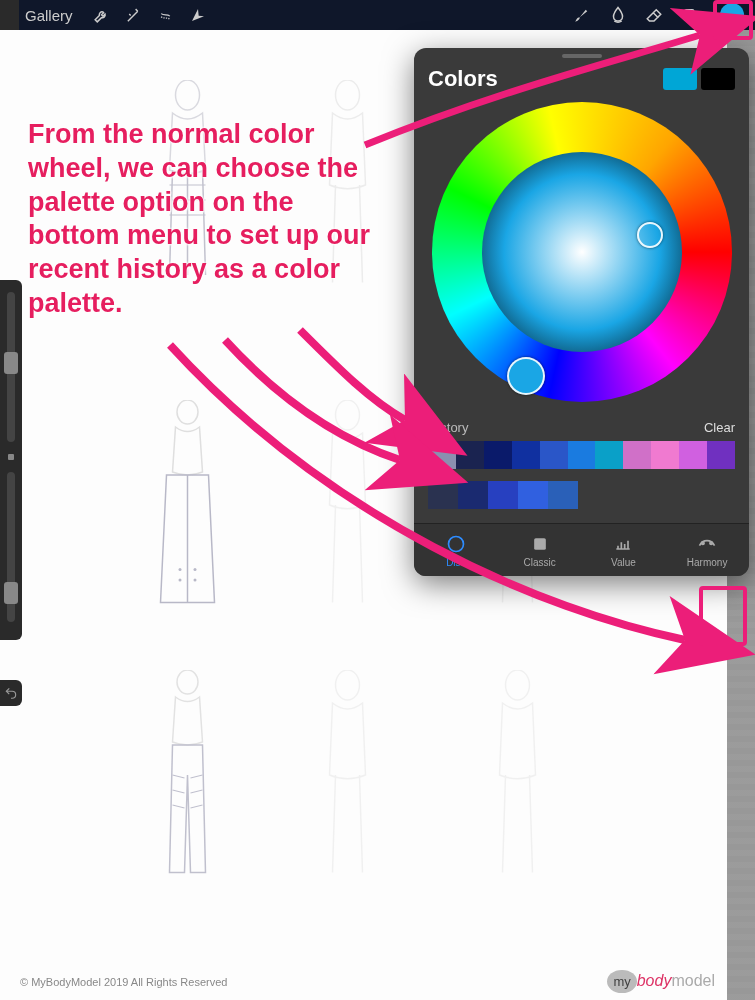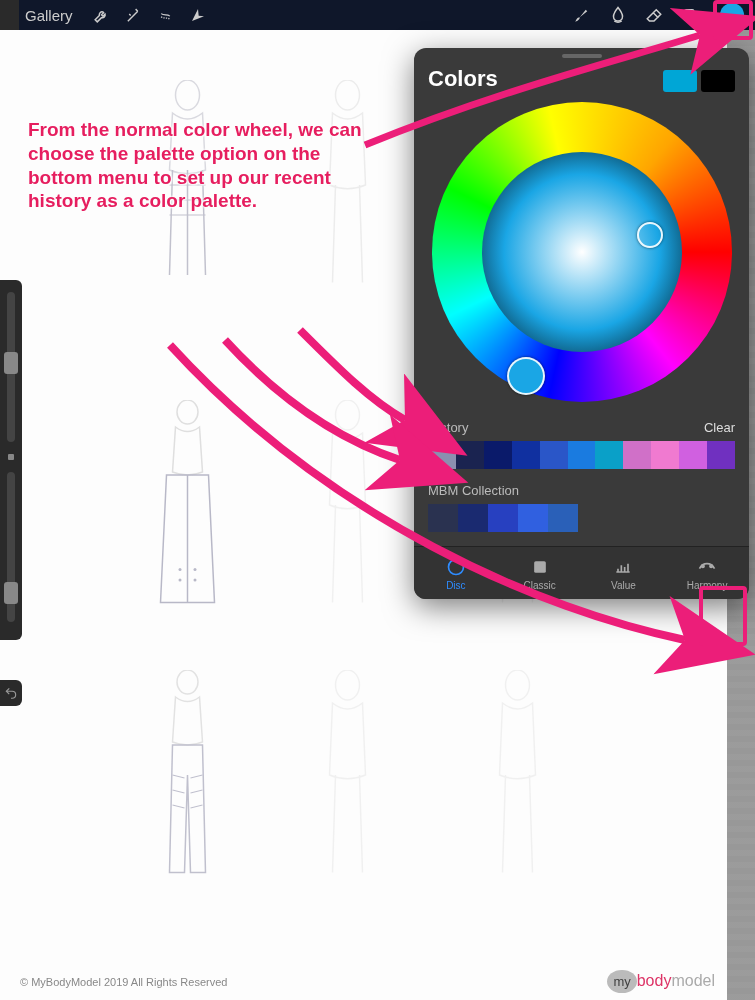--- a/index.html
+++ b/index.html
@@ -74,21 +74,21 @@
     font-size: 11px;
     color:#888;
   }
   .footer-logo {
     position:absolute;
     right: 40px; bottom: 10px;
     font-size: 16px;
     color:#aaa;
   }
   .footer-logo .my { background:#bbb; color:#404040; border-radius:50%; padding:4px 6px; font-size:13px;}
-  .footer-logo .body { color:#d36; }
+  .footer-logo .body { color:#d36;font-style:italic; }
 
   
   .side-sliders {
     position:absolute;
     left:0; top: 280px;
     width: 22px;
     background:#2a2a2a;
     border-radius: 0 6px 6px 0;
   }
   .slider-track {
@@ -116,21 +116,21 @@
     border-radius: 12px;
     box-shadow: 0 8px 30px rgba(0,0,0,0.5);
     color:#eee;
     overflow:hidden;
     z-index: 20;
   }
   .popover .grabber {
     width:40px; height:4px; background:#666; border-radius:2px; margin:6px auto 0;
   }
   .popover-header {
-    display:flex; align-items:flex-end;
+    display:flex; align-items:center;
     padding: 8px 14px 10px 14px;
   }
   .popover-header .title { font-size:22px; font-weight:600; color:#fff;}
   .popover-header .swatches { display:flex; gap:4px; margin-left:auto;}
   .sw { width:34px; height:22px; border-radius:3px; }
 
   .wheel-wrap {
     width: 300px; height: 300px; margin: 0 auto 10px;
     position:relative;
   }
@@ -189,21 +189,21 @@
     box-sizing:border-box;
     z-index:40;
     pointer-events:none;
   }
 
   
   .annotation {
     position:absolute;
     left: 28px; top: 118px;
     width: 360px;
-    font-size: 19px;
+    font-size: 27px;
     font-weight: 700;
     line-height: 1.25;
     color: #e61e5f;
     text-shadow: 0 0 3px #fff, 0 0 3px #fff, 1px 1px 2px #fff;
     z-index:30;
   }
 
   
   svg.arrows {
     position:absolute; inset:0;
@@ -387,21 +387,20 @@
       <div class="c" style="background: rgb(16, 48, 160);"></div>
       <div class="c" style="background: rgb(42, 86, 200);"></div>
       <div class="c" style="background: rgb(26, 123, 224);"></div>
       <div class="c" style="background: rgb(10, 160, 200);"></div>
       <div class="c" style="background: rgb(208, 112, 200);"></div>
       <div class="c" style="background: rgb(240, 122, 208);"></div>
       <div class="c" style="background: rgb(208, 96, 224);"></div>
       <div class="c" style="background: rgb(112, 48, 192);"></div>
     </div>
 
-  <div class="section-label">MBM Collection</div>
   <div class="mbm-strip" id="mbm-strip">
       <div class="c" style="background: rgb(42, 50, 80);"></div>
       <div class="c" style="background: rgb(26, 42, 112);"></div>
       <div class="c" style="background: rgb(39, 64, 192);"></div>
       <div class="c" style="background: rgb(48, 96, 224);"></div>
       <div class="c" style="background: rgb(42, 96, 184);"></div>
     </div>
 
   <div class="tabbar" id="color-tabs">
       <div class="tab active"><span class="ic"><svg width="20" height="20" viewBox="0 0 24 24">

